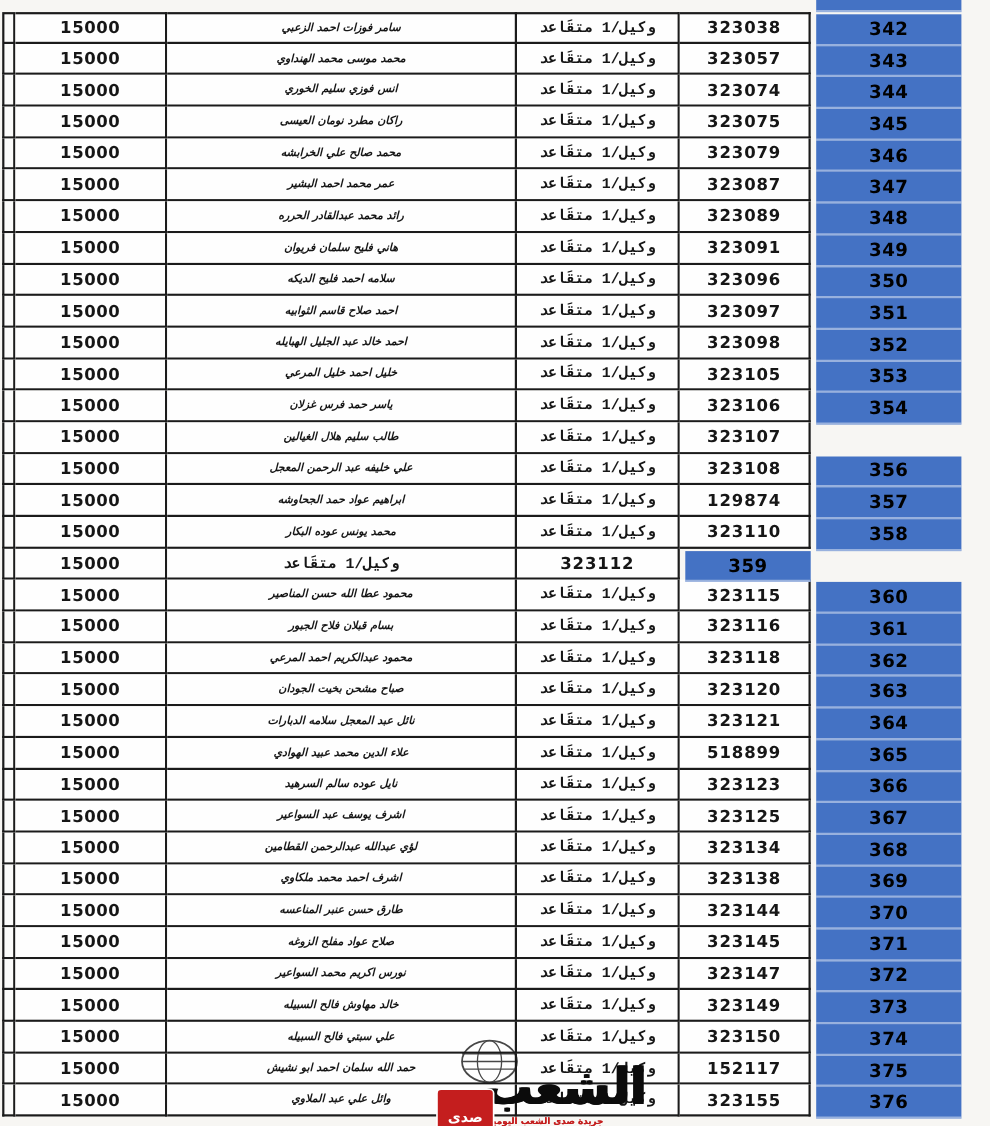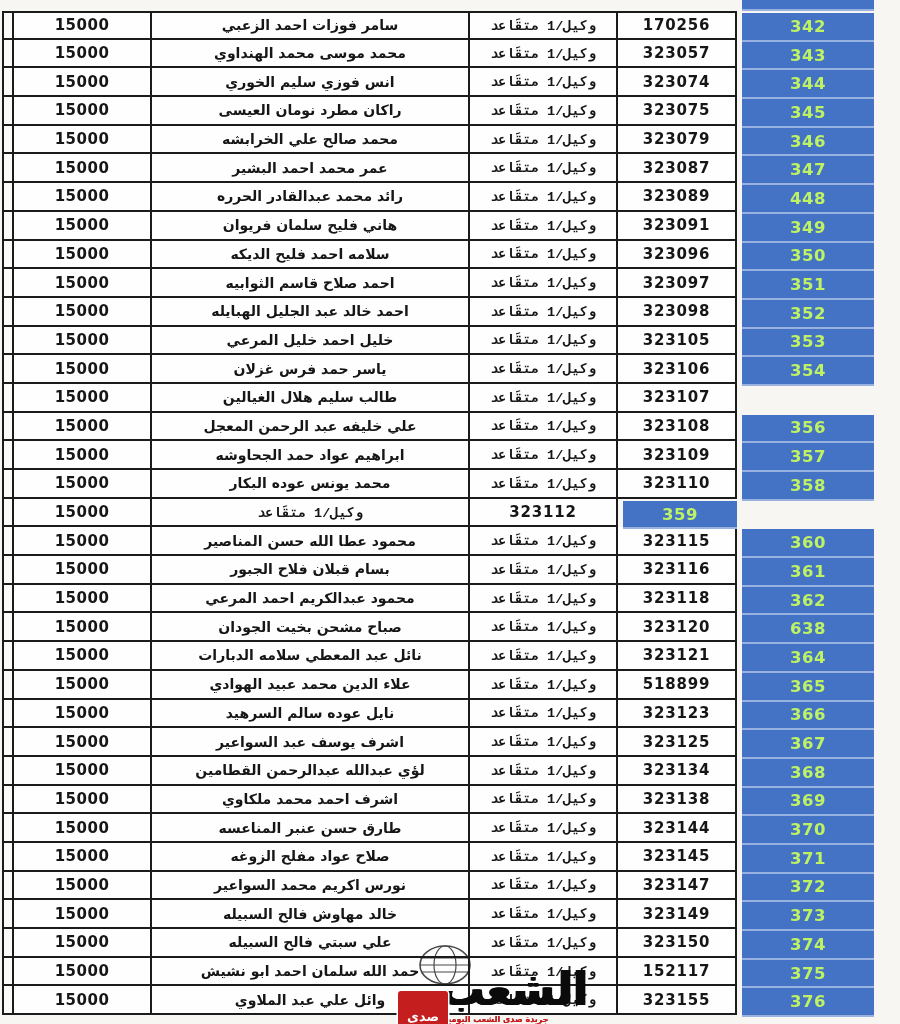--- a/index.html
+++ b/index.html
@@ -18,28 +18,28 @@
   .cell {
     box-sizing:border-box; background:#fefefe;
     border-right:2px solid var(--border-ink);
     border-bottom:2px solid var(--border-ink);
     display:flex; align-items:center; justify-content:center;
     color:#161616; font-weight:bold; overflow:hidden; white-space:nowrap;
   }
   .row:first-child .cell { border-top:2px solid var(--border-ink); }
   .cell.sliver { border-left:2px solid var(--border-ink); background:#fbfbfa; }
   .cell.amount { font-size:15px; letter-spacing:0.5px; }
-  .cell.name   { font-size:14px; direction:rtl; padding:0 2px; }
+  .cell.name   { font-size:10px; direction:rtl; padding:0 2px;font-style:italic; }
   .cell.rank   { font-size:13.5px; direction:rtl;font-family:Liberation Mono, monospace; }
   .cell.id     { font-size:15px; letter-spacing:0.8px; }
   .serial-cell {
     box-sizing:border-box; margin-left:5px; transform:translateY(2px);
     background:var(--serial-blue);
     border-bottom:2px solid rgba(255,255,255,0.45);
-    color:#bef264; font-weight:bold; font-size:16.5px; letter-spacing:0.5px;
+    color:#000000; font-weight:bold; font-size:16.5px; letter-spacing:0.5px;
     display:flex; align-items:center; justify-content:center;
   }
   .top-sliver {
     position:absolute; top:0; left:742px; width:132px; height:9px;
     background:var(--serial-blue);
     border-bottom:2px solid rgba(255,255,255,0.45);
   }
   
   .watermark { position:absolute; left:392px; top:944px; width:198px; height:80px; pointer-events:none; }
   .wm-globe { position:absolute; left:26px; top:0px; opacity:0.8; }
@@ -65,21 +65,21 @@
 <body style="--serial-blue: #4472c4; --border-ink: #1b1b1b; --logo-red: #c41e1e;">
 
 <div class="top-sliver"></div>
 
 <div class="table-wrap">
   <div class="row">
     <div class="cell sliver"></div>
     <div class="cell amount">15000</div>
     <div class="cell name">سامر فوزات احمد الزعبي</div>
     <div class="cell rank">وكيل/1 متقَاعد</div>
-    <div class="cell id">170256</div>
+    <div class="cell id">323038</div>
     <div class="serial-cell">342</div>
   </div>
 
   <div class="row">
     <div class="cell sliver"></div>
     <div class="cell amount">15000</div>
     <div class="cell name">محمد موسى محمد الهنداوي</div>
     <div class="cell rank">وكيل/1 متقَاعد</div>
     <div class="cell id">323057</div>
     <div class="serial-cell">343</div>
@@ -120,21 +120,21 @@
     <div class="cell id">323087</div>
     <div class="serial-cell">347</div>
   </div>
 
   <div class="row">
     <div class="cell sliver"></div>
     <div class="cell amount">15000</div>
     <div class="cell name">رائد محمد عبدالقادر الحرره</div>
     <div class="cell rank">وكيل/1 متقَاعد</div>
     <div class="cell id">323089</div>
-    <div class="serial-cell">448</div>
+    <div class="serial-cell">348</div>
   </div>
 
   <div class="row">
     <div class="cell sliver"></div>
     <div class="cell amount">15000</div>
     <div class="cell name">هاني فليح سلمان فريوان</div>
     <div class="cell rank">وكيل/1 متقَاعد</div>
     <div class="cell id">323091</div>
     <div class="serial-cell">349</div>
   </div>
@@ -199,21 +199,21 @@
     <div class="cell rank">وكيل/1 متقَاعد</div>
     <div class="cell id">323108</div>
     <div class="serial-cell">356</div>
   </div>
 
   <div class="row">
     <div class="cell sliver"></div>
     <div class="cell amount">15000</div>
     <div class="cell name">ابراهيم عواد حمد الجحاوشه</div>
     <div class="cell rank">وكيل/1 متقَاعد</div>
-    <div class="cell id">323109</div>
+    <div class="cell id">129874</div>
     <div class="serial-cell">357</div>
   </div>
 
   <div class="row">
     <div class="cell sliver"></div>
     <div class="cell amount">15000</div>
     <div class="cell name">محمد يونس عوده البكار</div>
     <div class="cell rank">وكيل/1 متقَاعد</div>
     <div class="cell id">323110</div>
     <div class="serial-cell">358</div>
@@ -253,27 +253,27 @@
     <div class="cell id">323118</div>
     <div class="serial-cell">362</div>
   </div>
 
   <div class="row">
     <div class="cell sliver"></div>
     <div class="cell amount">15000</div>
     <div class="cell name">صباح مشحن بخيت الجودان</div>
     <div class="cell rank">وكيل/1 متقَاعد</div>
     <div class="cell id">323120</div>
-    <div class="serial-cell">638</div>
-  </div>
-
-  <div class="row">
-    <div class="cell sliver"></div>
-    <div class="cell amount">15000</div>
-    <div class="cell name">نائل عبد المعطي سلامه الدبارات</div>
+    <div class="serial-cell">363</div>
+  </div>
+
+  <div class="row">
+    <div class="cell sliver"></div>
+    <div class="cell amount">15000</div>
+    <div class="cell name">نائل عبد المعجل سلامه الدبارات</div>
     <div class="cell rank">وكيل/1 متقَاعد</div>
     <div class="cell id">323121</div>
     <div class="serial-cell">364</div>
   </div>
 
   <div class="row">
     <div class="cell sliver"></div>
     <div class="cell amount">15000</div>
     <div class="cell name">علاء الدين محمد عبيد الهوادي</div>
     <div class="cell rank">وكيل/1 متقَاعد</div>

